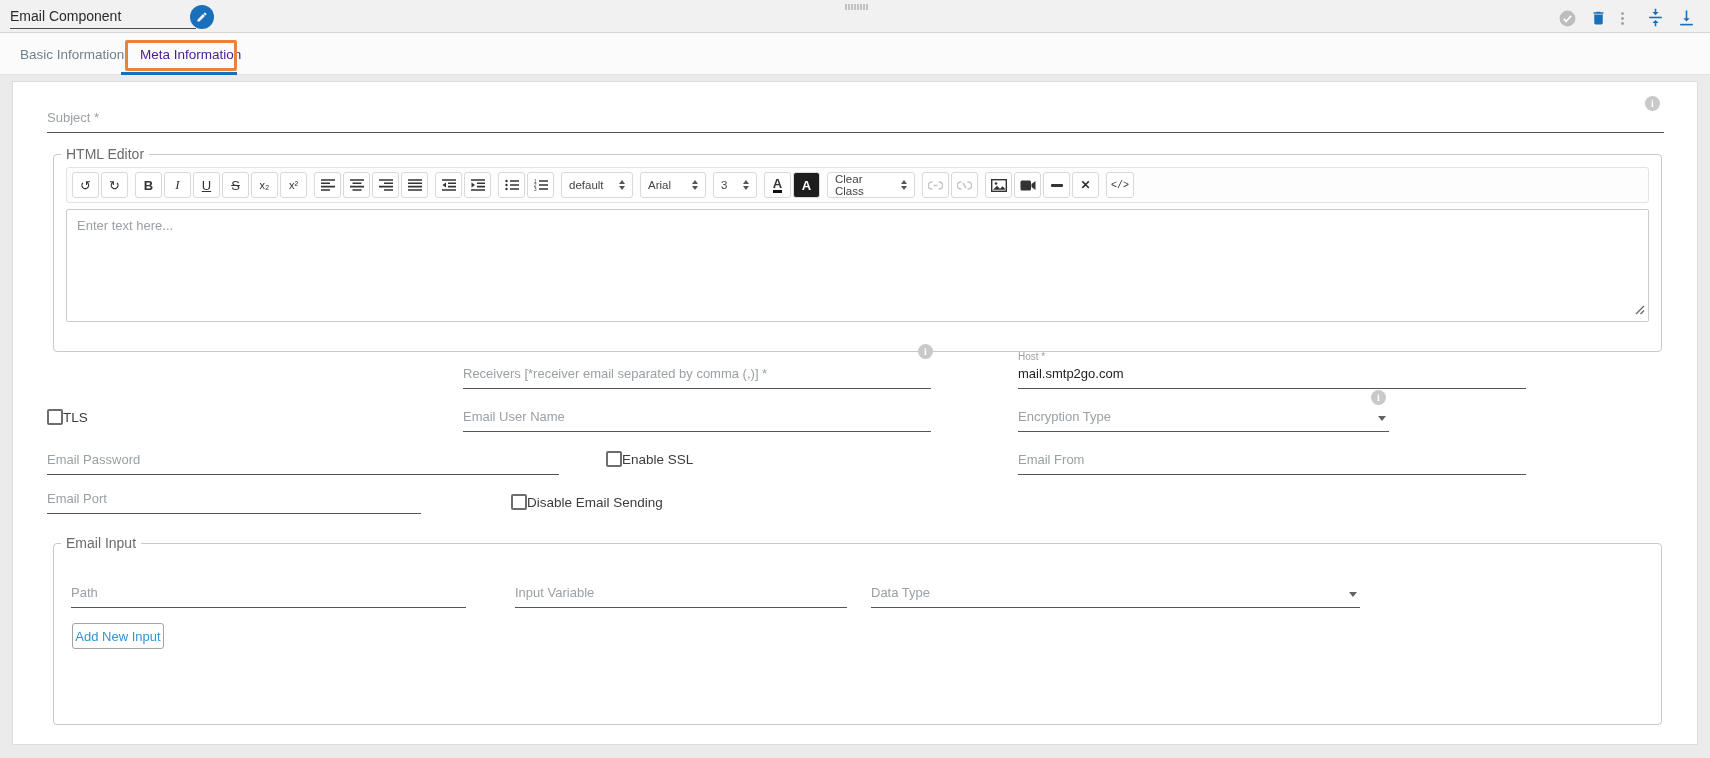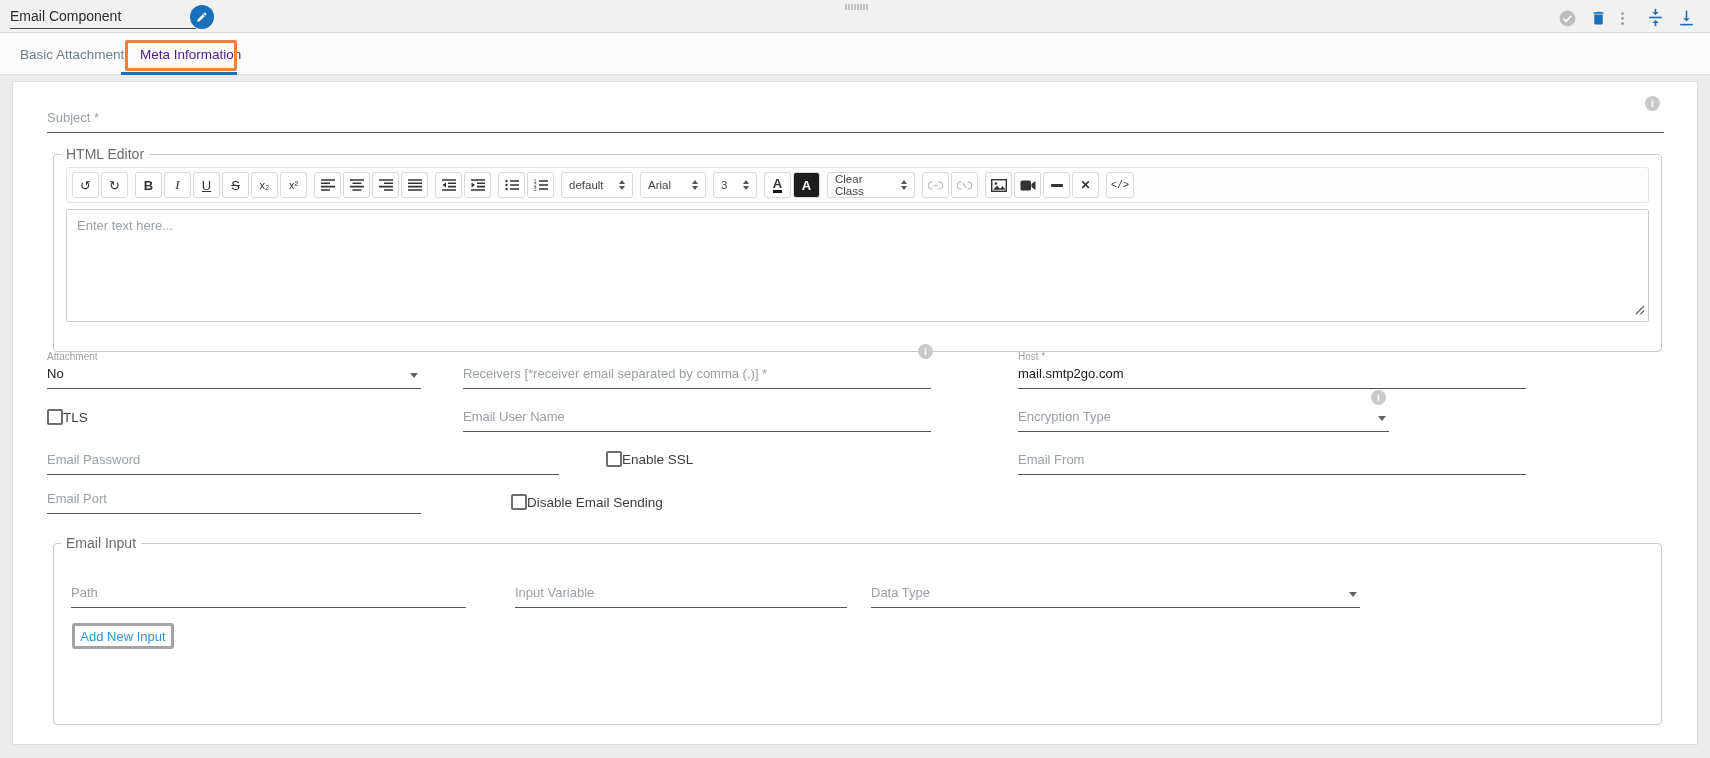--- a/index.html
+++ b/index.html
@@ -66,21 +66,21 @@
   .ud .up { border-bottom:4px solid #555; }
   .ud .dn { border-top:4px solid #555; }
   .code-txt { font-size:10px; font-family:"Liberation Mono",monospace; }
   .x-txt { font-weight:bold; font-size:12px; }
   .hr-glyph { width:12px; height:3px; background:#333; border-radius:1px; }
 
   .editor-body { position:relative; margin:6px 12px 0 12px; height:113px; border:1px solid #cccccc; border-radius:2px; background:#fff; }
   .editor-placeholder { position:absolute; left:10px; top:8px; font-size:13px; color:#9aa0a6; }
   .resize-handle { position:absolute; right:3px; bottom:2px; cursor:nwse-resize; }
 
-  .add-btn { position:absolute; left:18px; top:72px; width:102px; height:26px; background:#fff; border:3px solid #a3a3a3; border-radius:3px; color:#2e95d3; font:13px "Liberation Sans",sans-serif; display:flex; align-items:center; justify-content:center; cursor:pointer; }
+  .add-btn { position:absolute; left:18px; top:72px; width:92px; height:26px; background:#fff; border:1px solid #a3a3a3; border-radius:3px; color:#2e95d3; font:13px "Liberation Sans",sans-serif; display:flex; align-items:center; justify-content:center; cursor:pointer; }
 </style>
 </head>
 <body>
 
 <div class="topbar">
   <input class="title-input" value="Email Component" style="">
   <div class="pencil-btn">
     <svg width="12" height="12" viewBox="0 0 24 24" fill="#fff">
         <path d="M3 17.25V21h3.75L17.8 9.94l-3.75-3.75L3 17.25zM20.7 7.04c.39-.39.39-1.02 0-1.41l-2.34-2.34a1 1 0 0 0-1.41 0l-1.83 1.83 3.75 3.75 1.83-1.83z"></path>
       </svg>
@@ -125,21 +125,21 @@
   <div class="tico vbottom">
     <svg width="19" height="19" viewBox="0 0 24 24" fill="#1a6fba">
         <rect x="4" y="20" width="16" height="2"></rect>
         <polygon points="12,17 8,13 11,13 11,3 13,3 13,13 16,13"></polygon>
       </svg>
   </div>
 </div>
 
 <div class="tabbar">
   <div class="tab tab-basic">
-    <span>Basic Attachment</span>
+    <span>Basic Information</span>
   </div>
   <div class="tab tab-meta">
     <span>Meta Information</span>
   </div>
   <div class="tab-indicator"></div>
   <div class="annotation-box"></div>
 </div>
 
 <div class="card">
 
@@ -314,25 +314,20 @@
     <div class="editor-body">
       <span class="editor-placeholder">Enter text here...</span>
       <span class="resize-handle">
         <svg width="13" height="13" viewBox="0 0 13 13">
             <path d="M12 4L4 12M12 8.5L8.5 12" stroke="#666" stroke-width="1.3"></path>
           </svg>
       </span>
     </div>
   </fieldset>
 
-  <div class="fld" style="left:34px; top:280px; width:374px;">
-    <span class="mini-label">Attachment</span>
-    <input readonly="" value="No" style="">
-    <span class="dd-arrow"></span>
-  </div>
 
   <div class="info abs" style="left:905px; top:262px;">i</div>
   <div class="fld" style="left:450px; top:280px; width:468px;">
     <input placeholder="Receivers [*receiver email separated by comma (,)] *" style="">
   </div>
 
   <div class="fld" style="left:1005px; top:280px; width:508px;">
     <span class="mini-label">Host *</span>
     <input value="mail.smtp2go.com" style="">
   </div>

